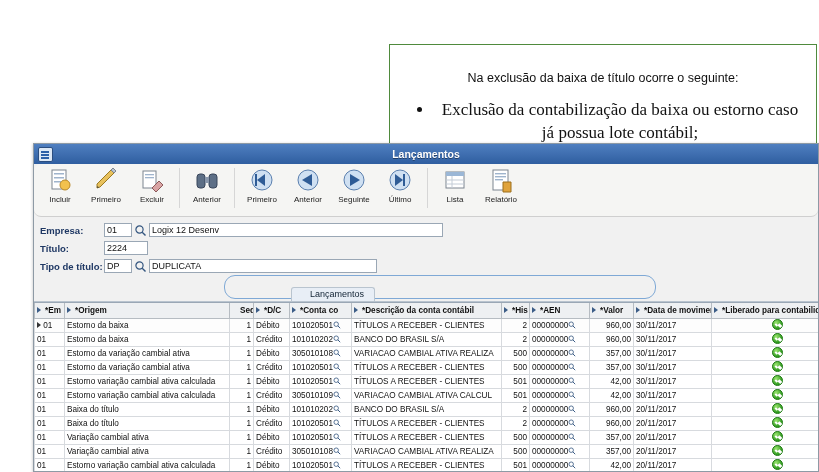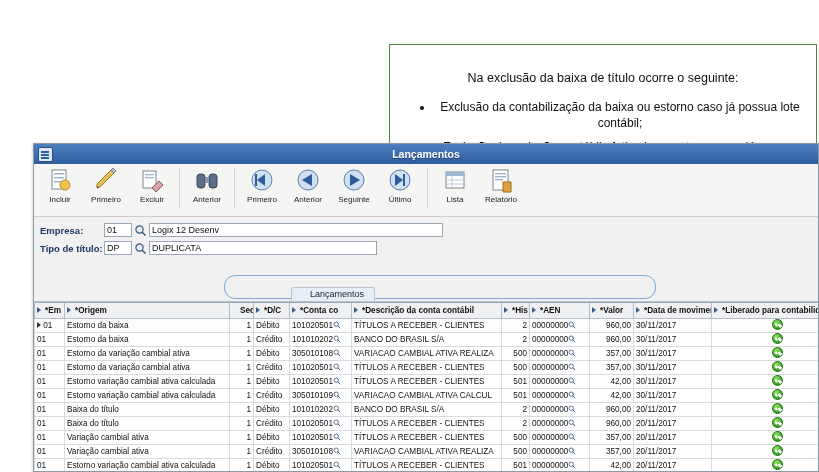--- a/index.html
+++ b/index.html
@@ -14,21 +14,21 @@
   #callout{
     position:absolute;left:389px;top:44px;width:428px;height:173px;
     background:#ffffff;border:1px solid #4f8a3d;box-sizing:border-box;
     padding:6px 10px 6px 10px;
   }
   #callout .lead{
     text-align:center;font-size:12.5px;color:#111;margin:20px 0 14px 0;
   }
   #callout ul{margin:0;padding-left:34px;}
   #callout li{
-    font-size:12px;color:#111;text-align:center;margin-bottom:8px;line-height:1.35;
+    font-size:17px;color:#111;text-align:center;margin-bottom:8px;line-height:1.35;font-family:Liberation Serif, serif;
   }
   
   #pointer{position:absolute;left:120px;top:150px;width:290px;height:150px;pointer-events:none;}
   
   #appwin{
     position:absolute;left:33px;top:143px;width:786px;height:329px;
     background:#f1f1f1;border:1px solid #8e9aa5;box-sizing:border-box;
     box-shadow:0 1px 3px rgba(0,0,0,.25);
     overflow:hidden;
   }
@@ -46,21 +46,21 @@
     content:"";position:absolute;left:2px;top:3px;width:8px;height:2px;background:#2b5fa8;
     box-shadow:0 3px 0 #2b5fa8,0 6px 0 #2b5fa8;
   }
   #titlebar .wtitle{
     position:absolute;left:0;right:0;text-align:center;font-size:10.5px;font-weight:bold;
     text-shadow:0 1px 0 rgba(0,0,0,.4);
   }
   
   #toolbar{
     height:50px;background:#f5f5f3;border-bottom:1px solid #cfcfcf;
-    display:flex;align-items:flex-start;padding:2px 4px 0 4px;gap:2px;
+    display:flex;align-items:flex-start;padding:2px 4px 0 4px;gap:2px;border-radius:7px;
   }
   .tbtn{
     width:44px;display:flex;flex-direction:column;align-items:center;justify-content:flex-start;
     font-size:8.5px;color:#222;padding-top:2px;
   }
   .tbtn .gi{width:28px;height:26px;margin-bottom:1px;}
   .tbtn .lbl{white-space:nowrap;font-size:8px;}
   .tbsep{width:1px;height:40px;background:#d6d6d6;margin:2px 3px 0 3px;}
   
   #form{
@@ -268,20 +268,24 @@
       <span class="inp w-code">01</span>
       <span class="lupa">
         <svg viewBox="0 0 13 13" width="13" height="13">
             <circle cx="5.5" cy="5.5" r="3.6" fill="none" stroke="#33557f" stroke-width="1.2"></circle>
             <line x1="8.2" y1="8.2" x2="11.5" y2="11.5" stroke="#33557f" stroke-width="1.4"></line>
           </svg>
       </span>
       <span class="inp w-xl">Logix 12 Desenv</span>
     </div>
 
+    <div class="frow">
+      <span class="flabel">Título:</span>
+      <span class="inp w-med">2224</span>
+    </div>
 
     <div class="frow">
       <span class="flabel">Tipo de título:</span>
       <span class="inp w-code">DP</span>
       <span class="lupa">
         <svg viewBox="0 0 13 13" width="13" height="13">
             <circle cx="5.5" cy="5.5" r="3.6" fill="none" stroke="#33557f" stroke-width="1.2"></circle>
             <line x1="8.2" y1="8.2" x2="11.5" y2="11.5" stroke="#33557f" stroke-width="1.4"></line>
           </svg>
       </span>

